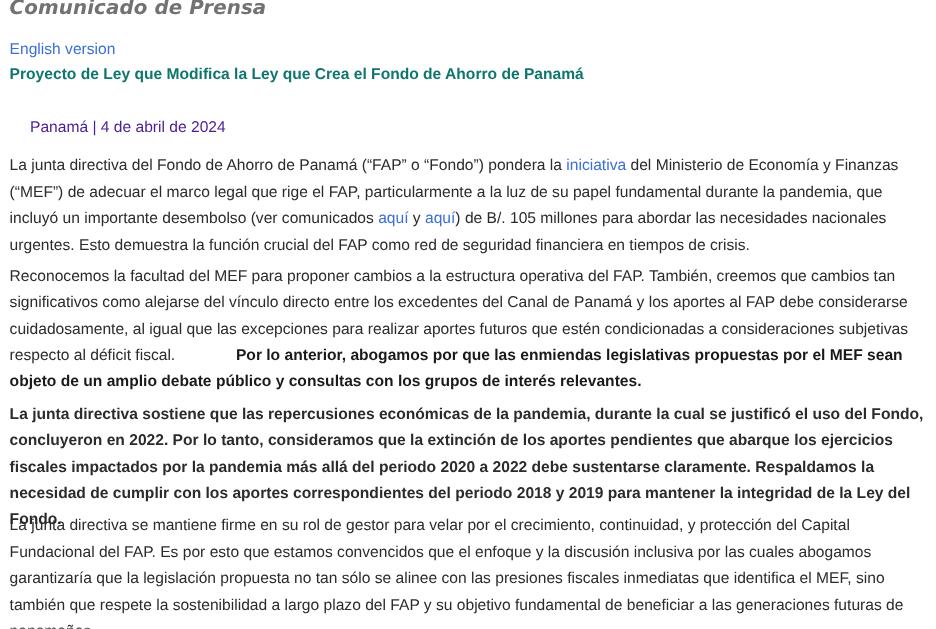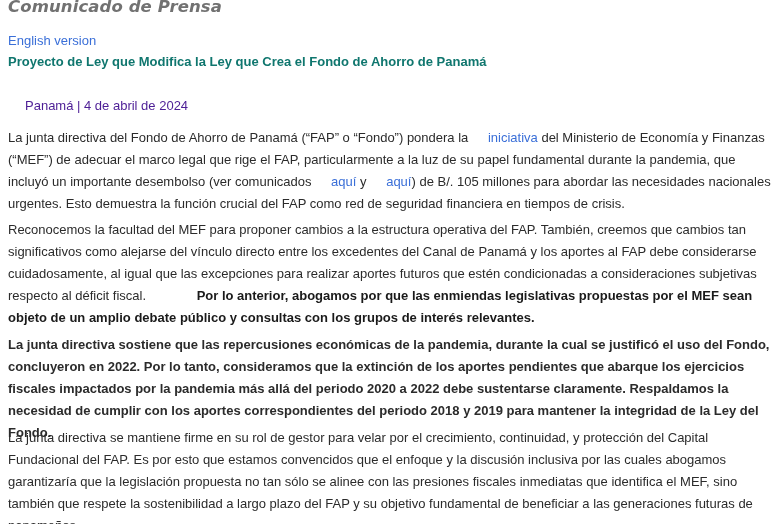--- a/index.html
+++ b/index.html
@@ -62,21 +62,20 @@
       left: 8px;
       width: 764px;
       font-size: 13px;
       line-height: 22px;
       color: #2b2b2b;
       margin: 0;
     }
     .body-para a {
       color: #3a6fd8;
       text-decoration: none;
-      margin-left: 16px;
     }
     .body-para b {
       color: #1a1a1a;
       margin-left: 47px;
     }
     #p1 { top: 127px; }
     #p2 { top: 219px; }
     #p3 { top: 334px; font-weight: bold; }
     #p4 { top: 427px; }
   </style>

